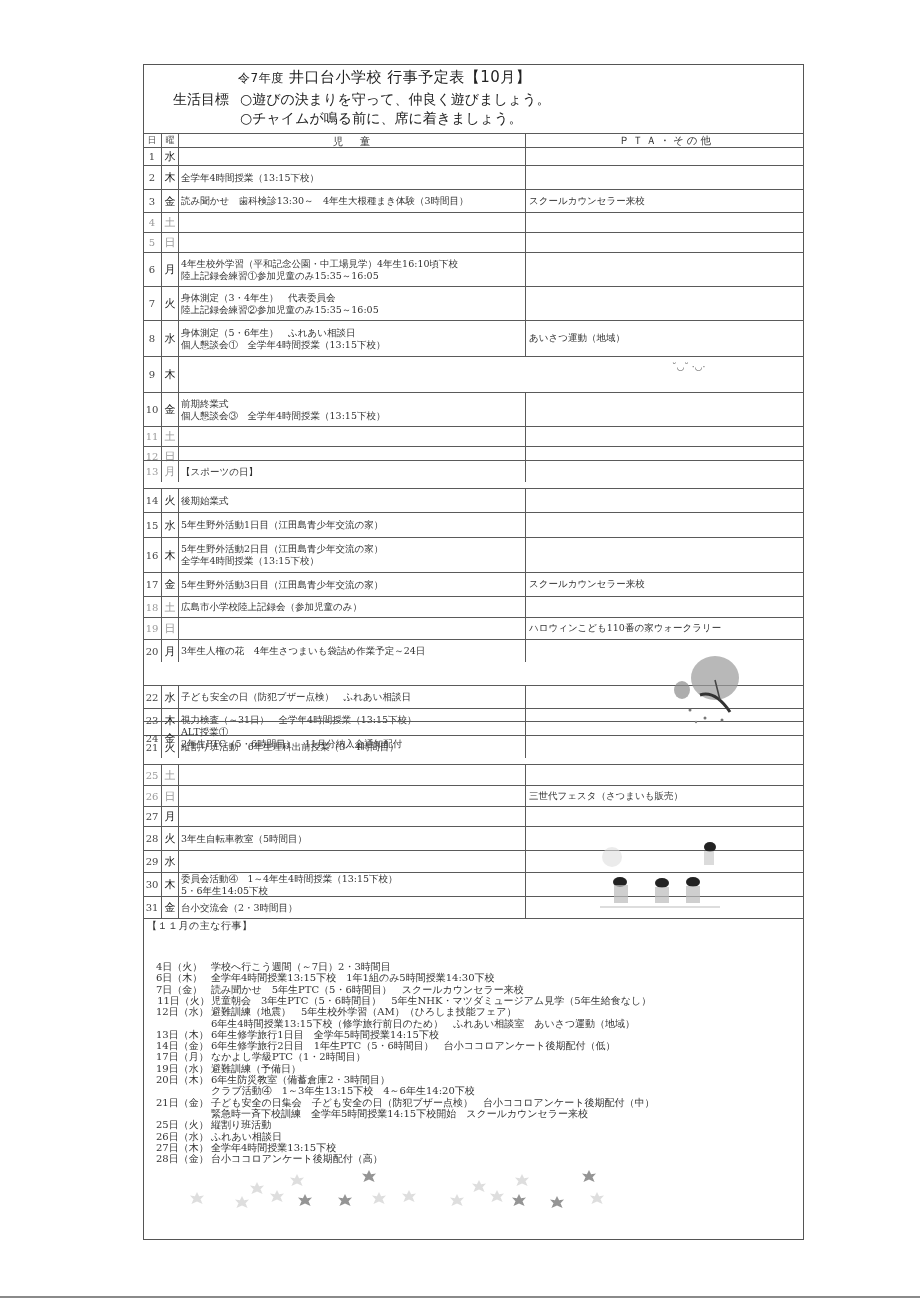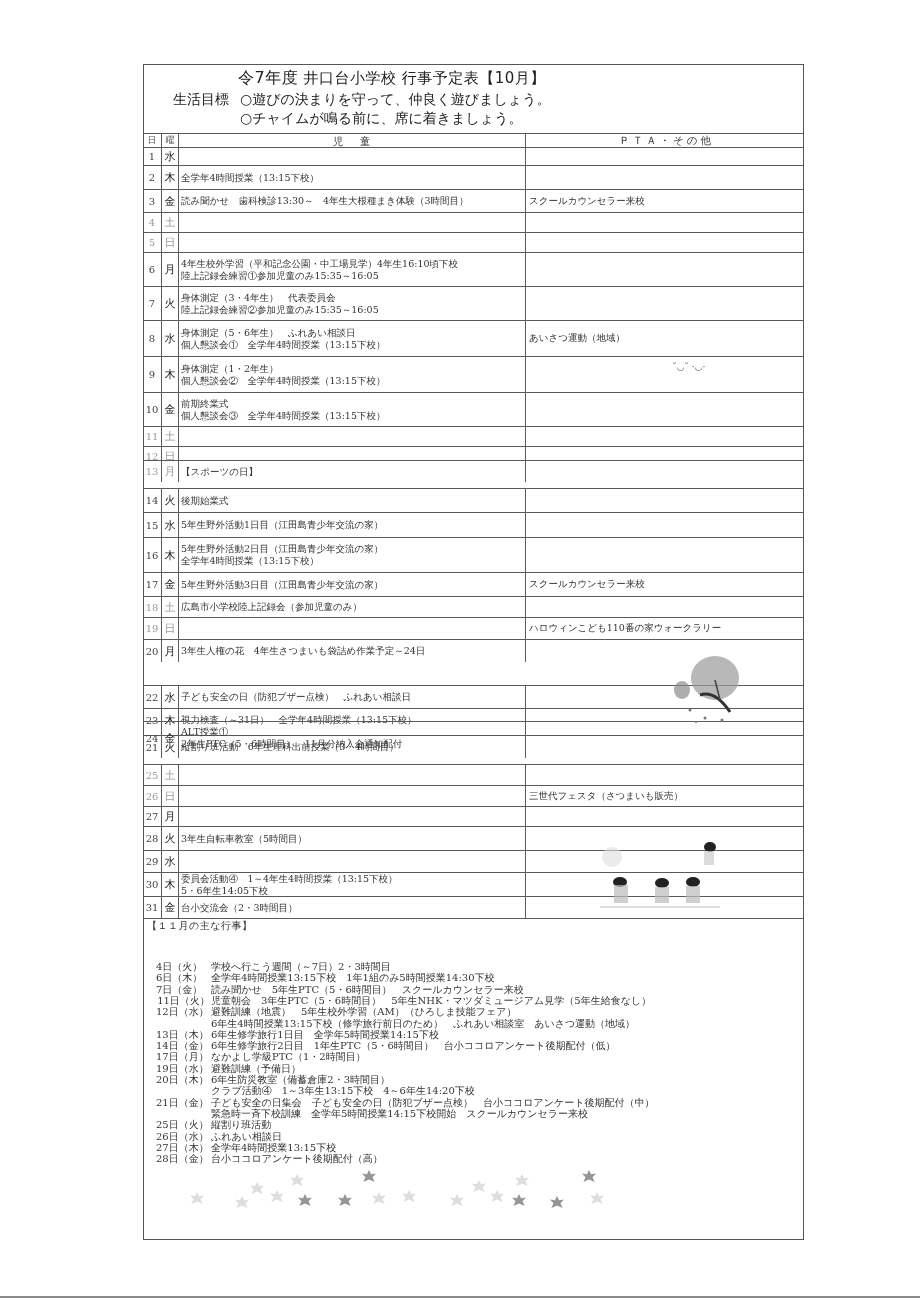--- a/index.html
+++ b/index.html
@@ -9,21 +9,21 @@
   }
   .frame {
     position: absolute; left: 143px; top: 64px; width: 661px; height: 1176px;
     border: 1px solid #555; box-sizing: border-box;
   }
   .title-block { position: absolute; left: 143px; top: 64px; width: 661px; height: 70px; }
   .doc-title {
     position: absolute; left: 95px; top: 4px; font-family: "DejaVu Sans", sans-serif;
     font-size: 15px; color: #222; letter-spacing: 0.5px; white-space: nowrap;
   }
-  .doc-title .small { font-size: 16px; }
+  .doc-title .small { font-size: 12px; }
   .goal-label {
     position: absolute; left: 30px; top: 27px; font-family: "DejaVu Sans", sans-serif;
     font-size: 14px; color: #222; white-space: nowrap;
   }
   .goal-line {
     position: absolute; font-family: "DejaVu Sans", sans-serif;
     font-size: 14px; color: #222; white-space: nowrap;
   }
 
   .grid { position: absolute; left: 143px; top: 133px; width: 661px; }
@@ -131,24 +131,20 @@
       <div class="c-wd">水</div>
       <div class="c-kids">
         <div>身体測定（5・6年生）　ふれあい相談日</div>
         <div>個人懇談会①　全学年4時間授業（13:15下校）</div>
       </div>
       <div class="c-pta">あいさつ運動（地域）</div>
     </div>
     <div class="row" style="top: 223px; height: 36px;">
       <div class="c-day">9</div>
       <div class="c-wd">木</div>
-      <div class="c-kids">
-        <div>身体測定（1・2年生）</div>
-        <div>個人懇談会②　全学年4時間授業（13:15下校）</div>
-      </div>
       <div class="c-pta"></div>
     </div>
     <div class="row" style="top: 259px; height: 34px;">
       <div class="c-day">10</div>
       <div class="c-wd">金</div>
       <div class="c-kids">
         <div>前期終業式</div>
         <div>個人懇談会③　全学年4時間授業（13:15下校）</div>
       </div>
       <div class="c-pta"></div>

